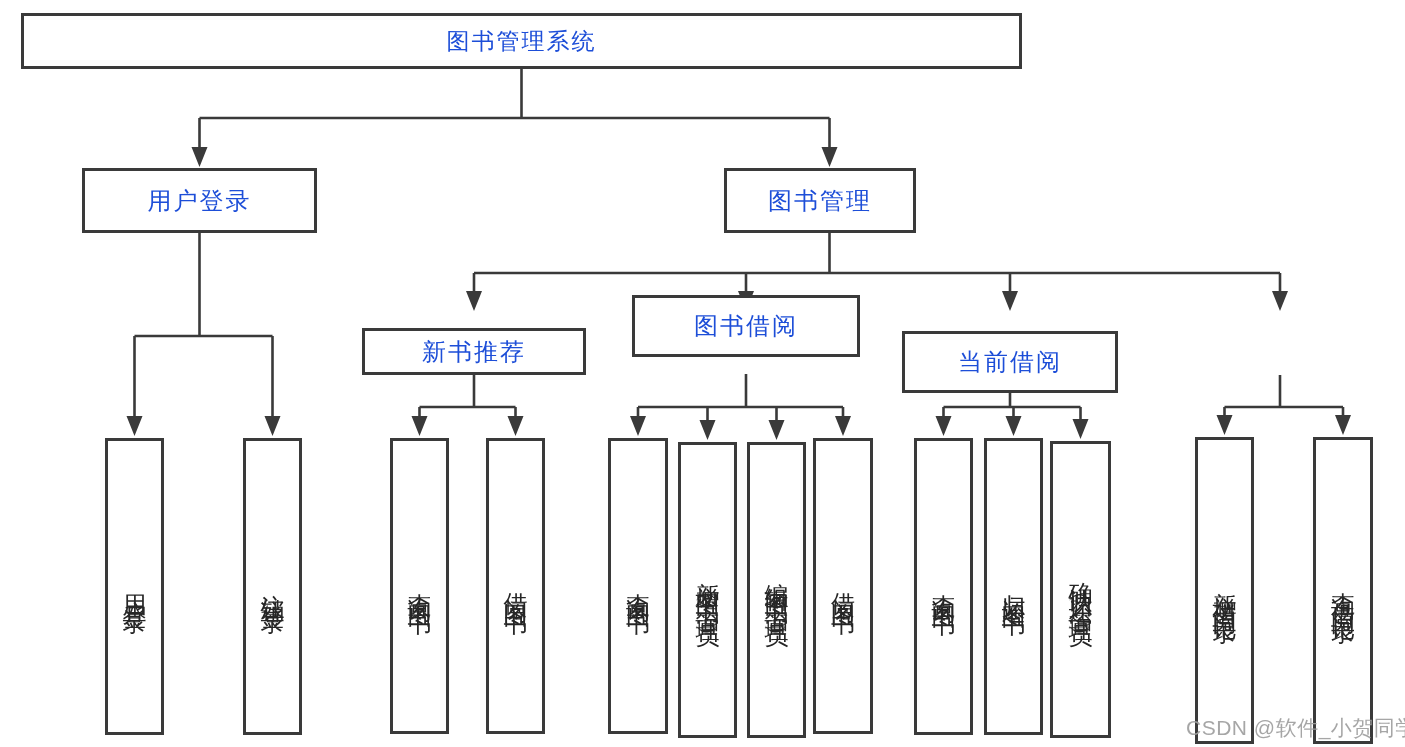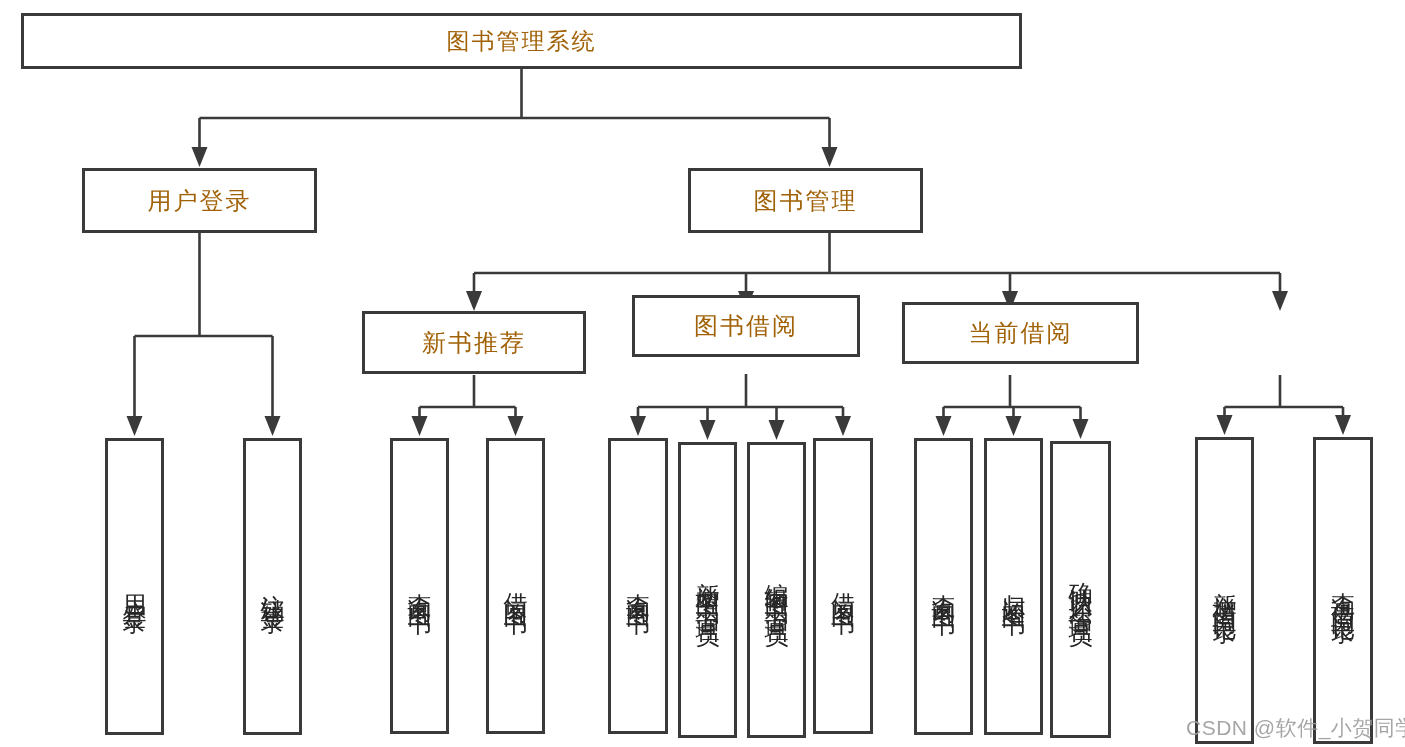--- a/index.html
+++ b/index.html
@@ -23,21 +23,21 @@
     background: #ffffff;
     border: 3px solid #3a3a3a;
     display: flex;
     align-items: center;
     justify-content: center;
   }
   .node span {
     font-size: 24px;
     letter-spacing: 2px;
     white-space: nowrap;
-    color: #a16207;
+    color: #1d4ed8;
   }
   .node.root span { font-size: 23px; }
   .leaf span {
     writing-mode: vertical-rl;
     text-orientation: mixed;
     font-size: 24px;
     letter-spacing: 6px;
     line-height: 1;
     color: #262626;
   }
@@ -114,31 +114,31 @@
       M1343 435 L1335 415 L1351 415 Z"></path>
   </svg>
 
   <div class="node root" style="left:21px;top:13px;width:1001px;height:56px">
     <span>图书管理系统</span>
   </div>
 
   <div class="node" style="left:82px;top:168px;width:235px;height:65px">
     <span>用户登录</span>
   </div>
-  <div class="node" style="left:688px;top:168px;width:235px;height:65px">
+  <div class="node" style="left:724px;top:168px;width:192px;height:65px">
     <span>图书管理</span>
   </div>
 
-  <div class="node" style="left:362px;top:311px;width:224px;height:63px">
+  <div class="node" style="left:362px;top:328px;width:224px;height:47px">
     <span>新书推荐</span>
   </div>
   <div class="node" style="left:632px;top:295px;width:228px;height:62px">
     <span>图书借阅</span>
   </div>
-  <div class="node" style="left:902px;top:302px;width:237px;height:62px">
+  <div class="node" style="left:902px;top:331px;width:216px;height:62px">
     <span>当前借阅</span>
   </div>
 
   <div class="leaf" style="left:105px;top:438px;width:59px;height:297px">
     <span>用户登录</span>
   </div>
   <div class="leaf" style="left:243px;top:438px;width:59px;height:297px">
     <span>注销登录</span>
   </div>
 

